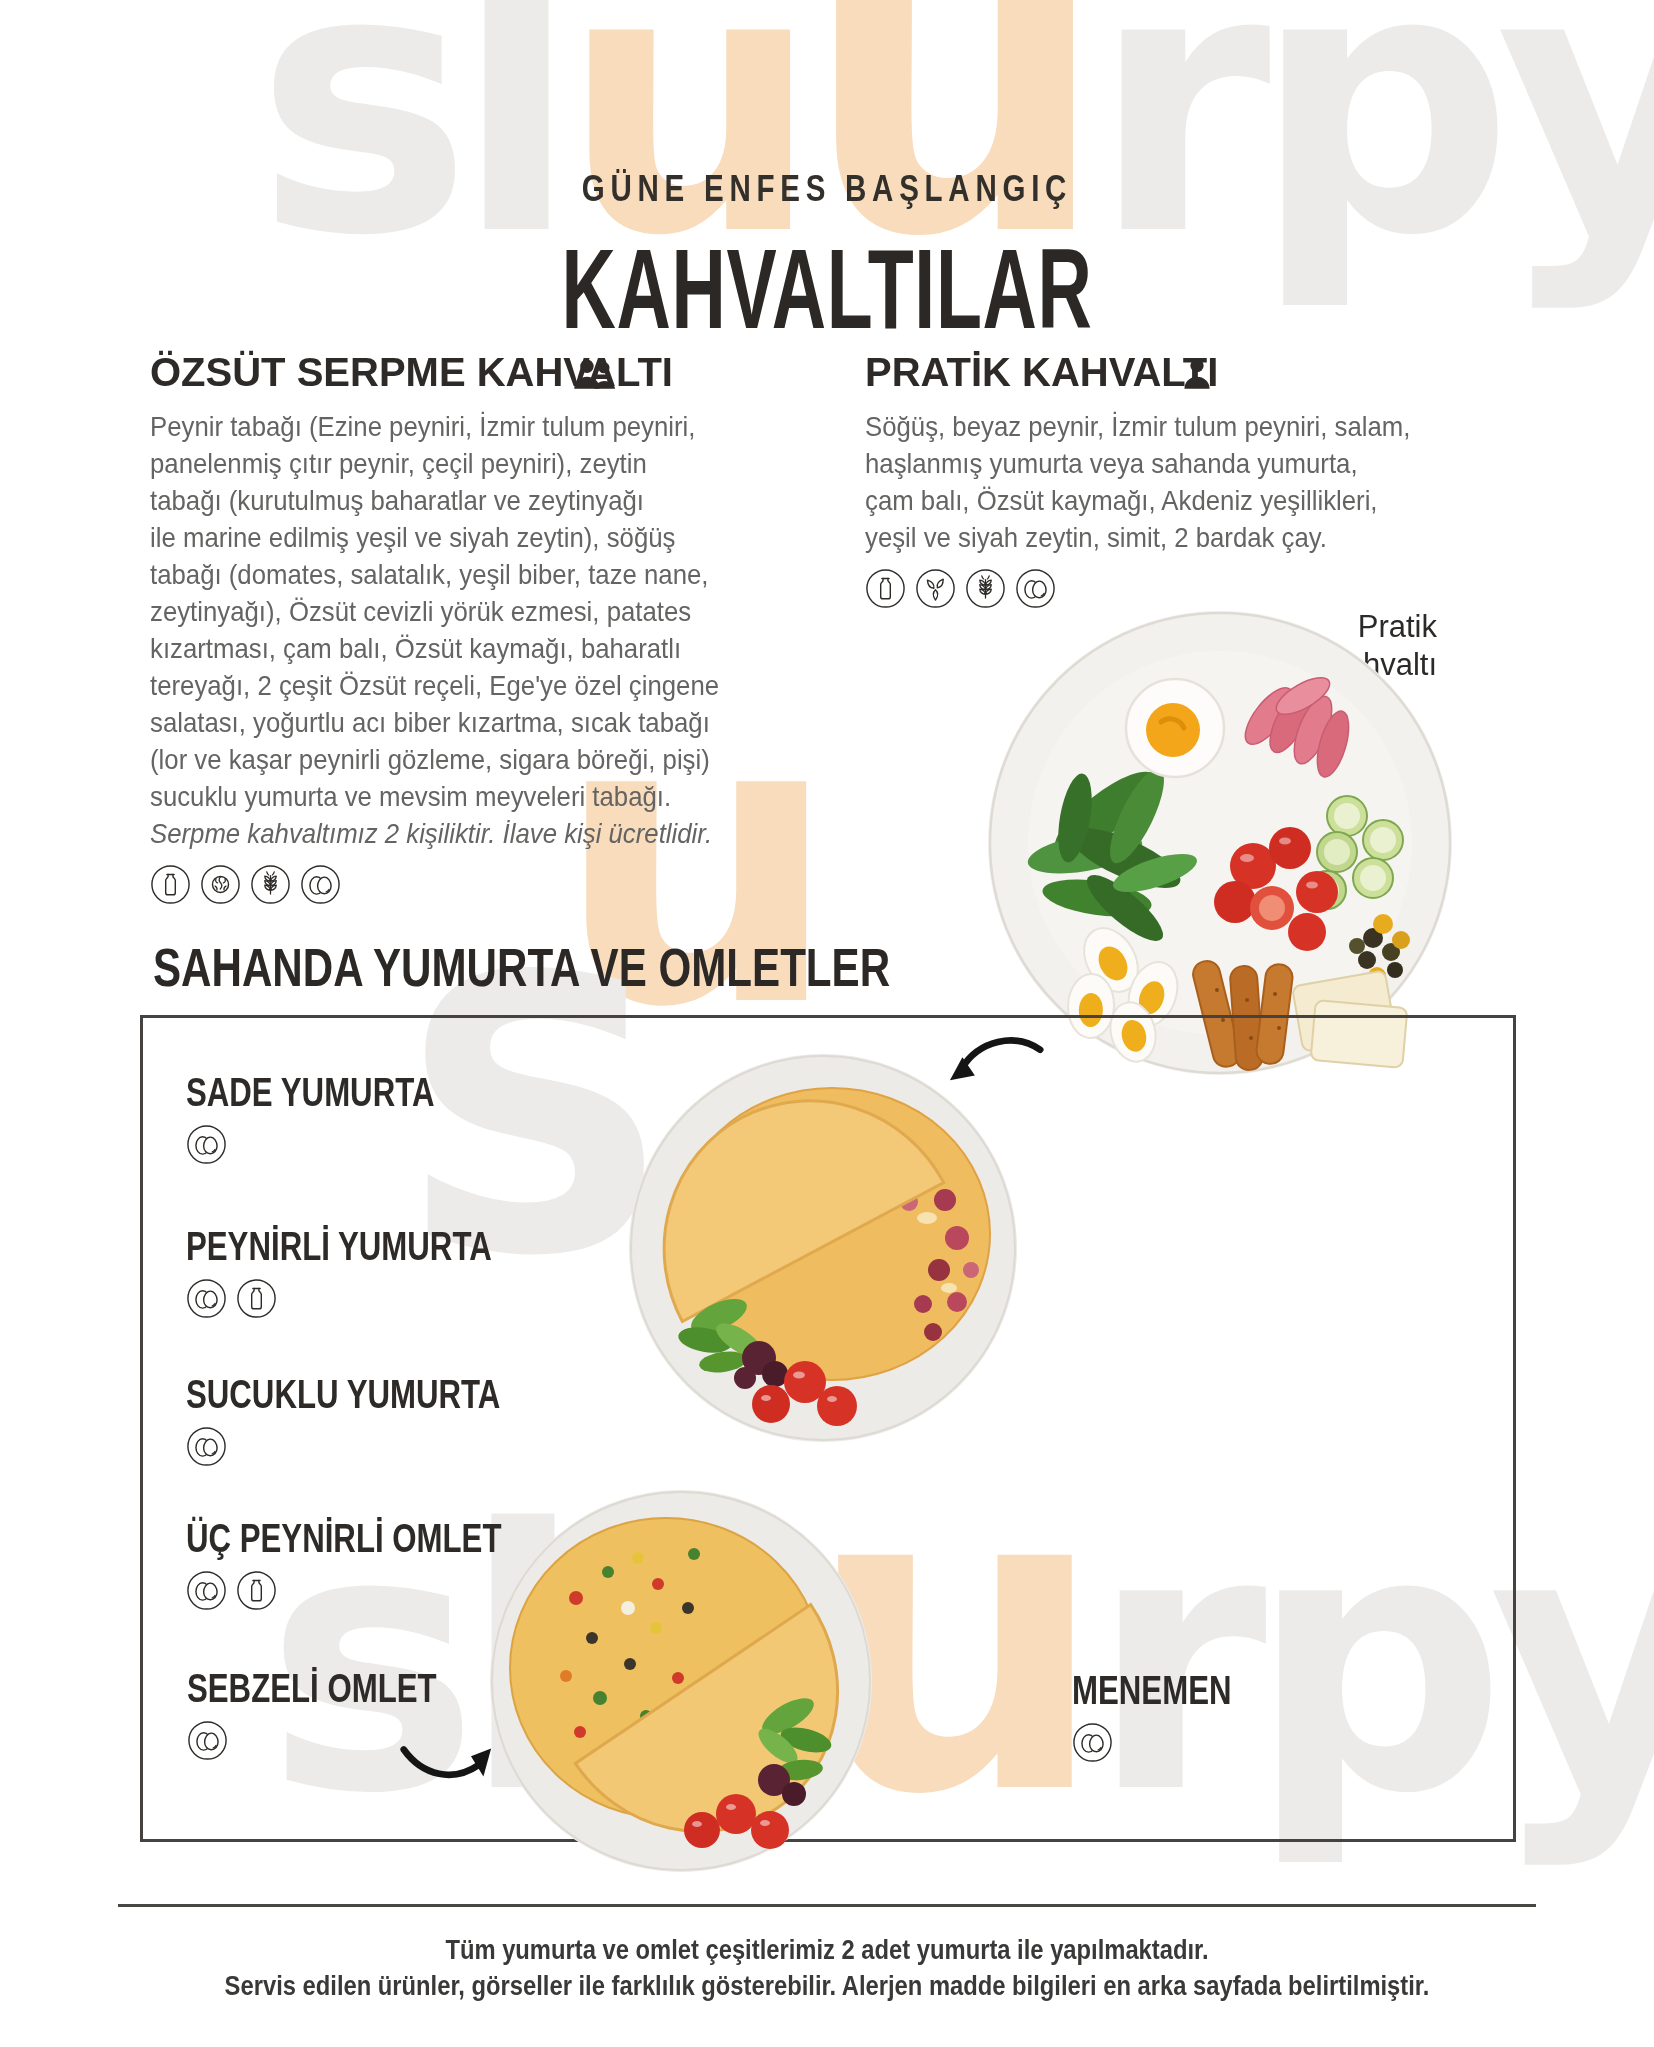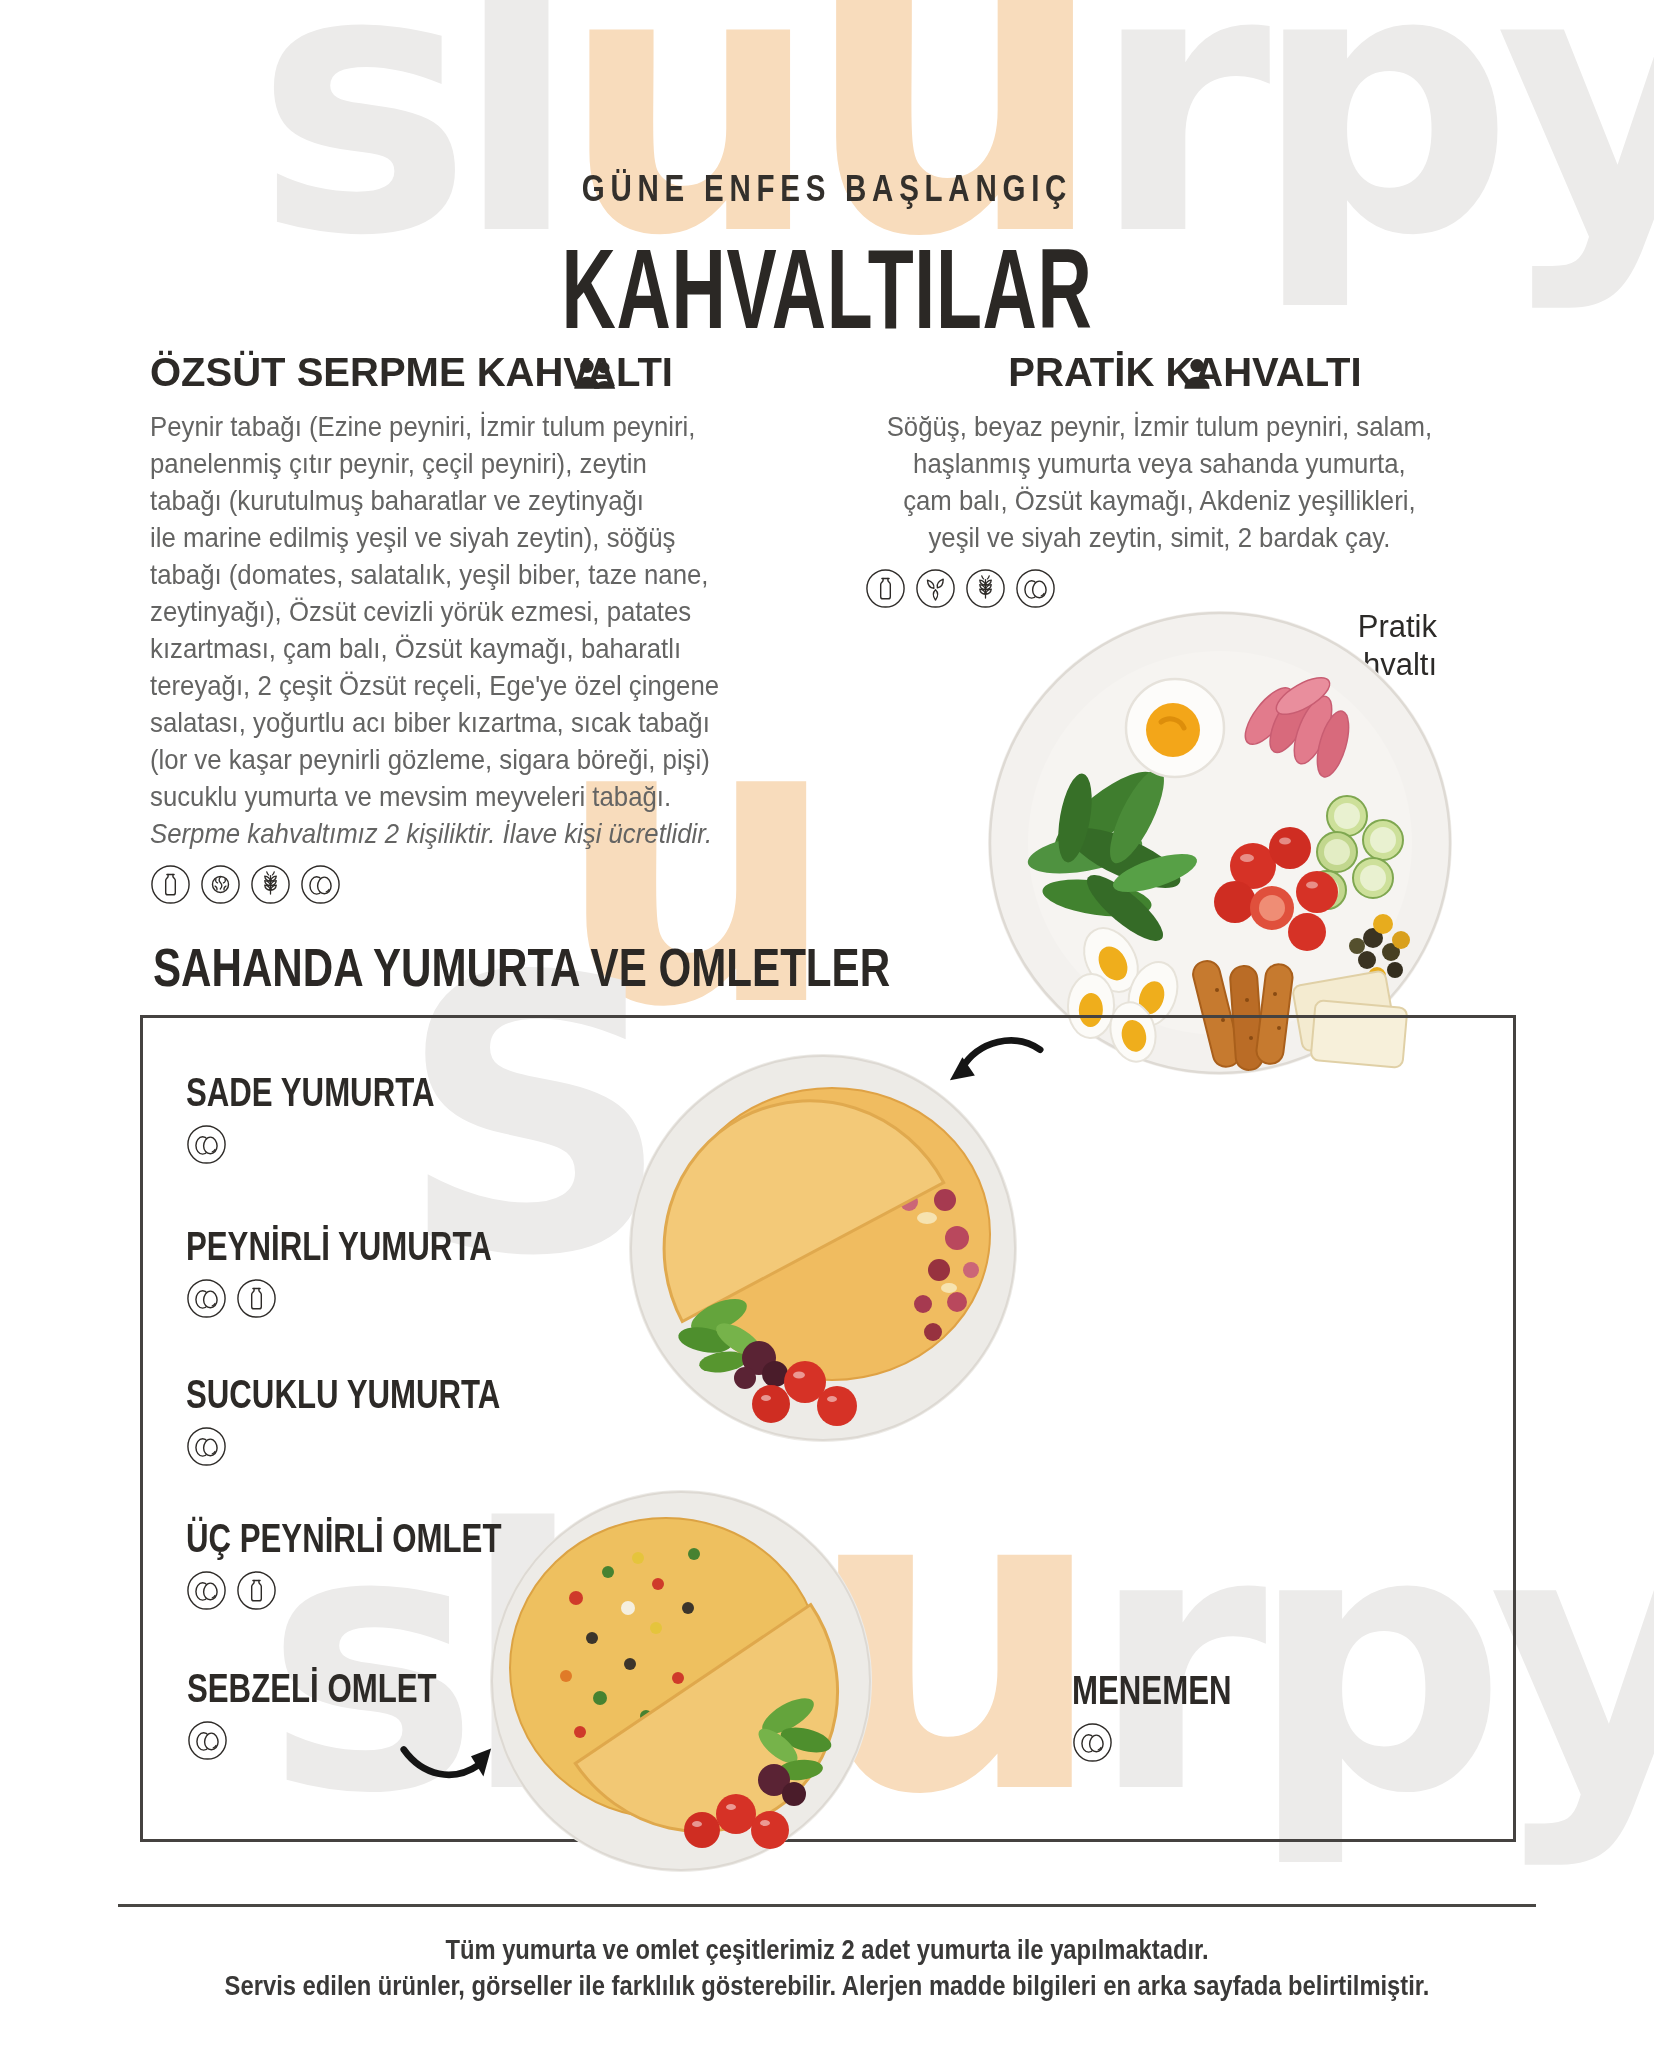--- a/index.html
+++ b/index.html
@@ -32,21 +32,21 @@
               transform-origin:left center;white-space:nowrap;line-height:1;}
   .bodytext{font-size:28px;color:#646463;line-height:37px;transform:scaleX(.92);
             transform-origin:left top;}
   .bodytext div{white-space:nowrap;}
   .note{font-style:italic;}
   .algrow{display:flex;gap:9px;margin-top:12px;}
   .alg{width:41px;height:41px;color:#2d2a27;display:block;}
   .person{fill:#2d2a27;}
 
   .serpme-col{left:150px;top:352px;width:745px;}
-  .pratik-col{left:865px;top:352px;width:640px;text-align:center;}
+  .pratik-col{left:865px;top:352px;width:640px;}
   .colheading-row{margin-bottom:16px;}
 
   
   .photo-label{left:1285px;top:608px;width:152px;text-align:right;font-size:31px;
                color:#2c2a28;line-height:38px;}
 
   
   .section-heading{left:153px;top:936px;font-size:54px;font-weight:800;color:#2b2825;
                    transform:scaleX(.78);transform-origin:left top;white-space:nowrap;line-height:1.15;}
   .menu-box{left:140px;top:1015px;width:1370px;height:821px;border:3px solid #454240;

